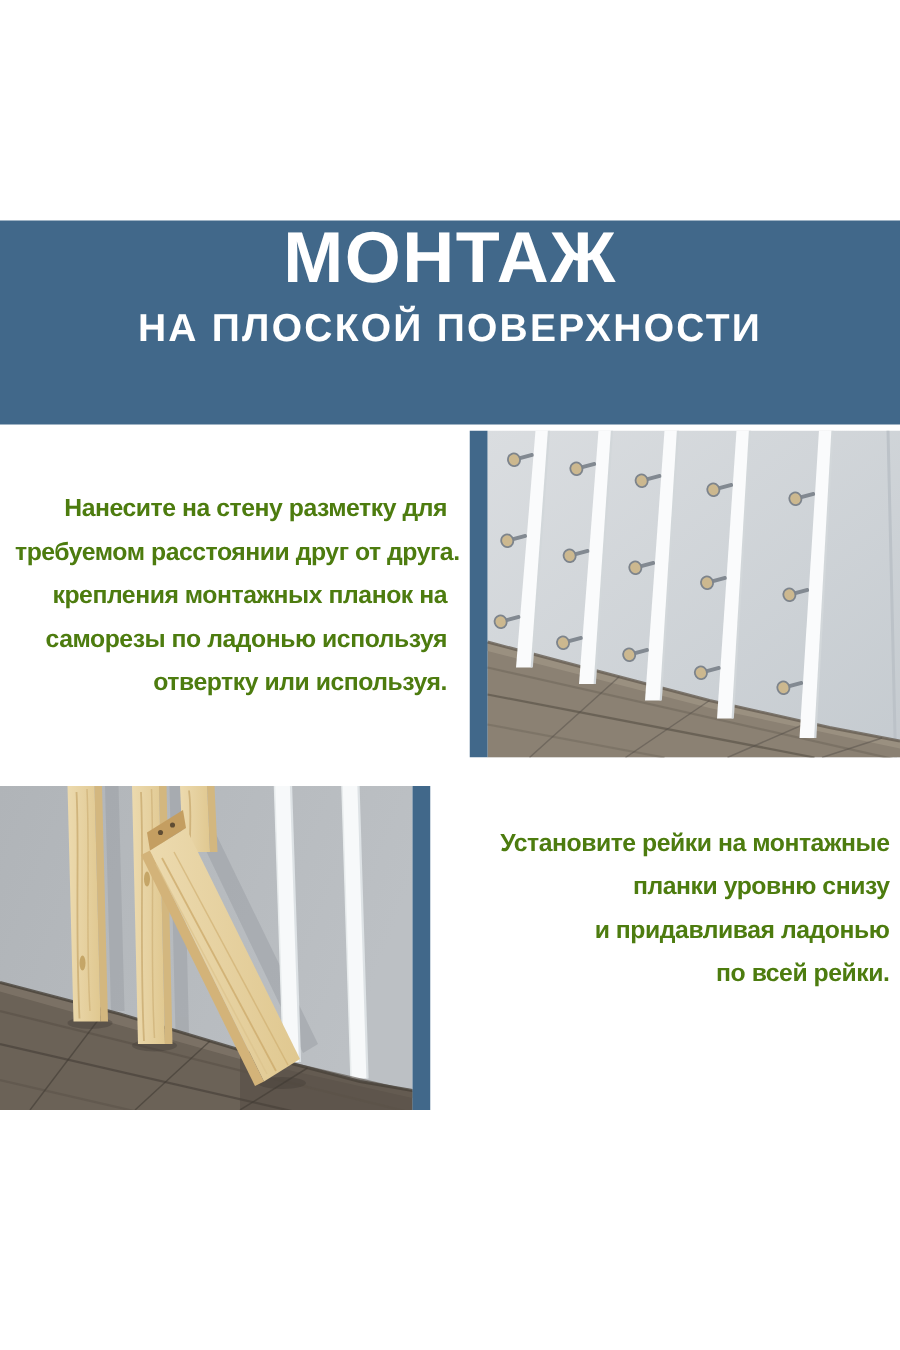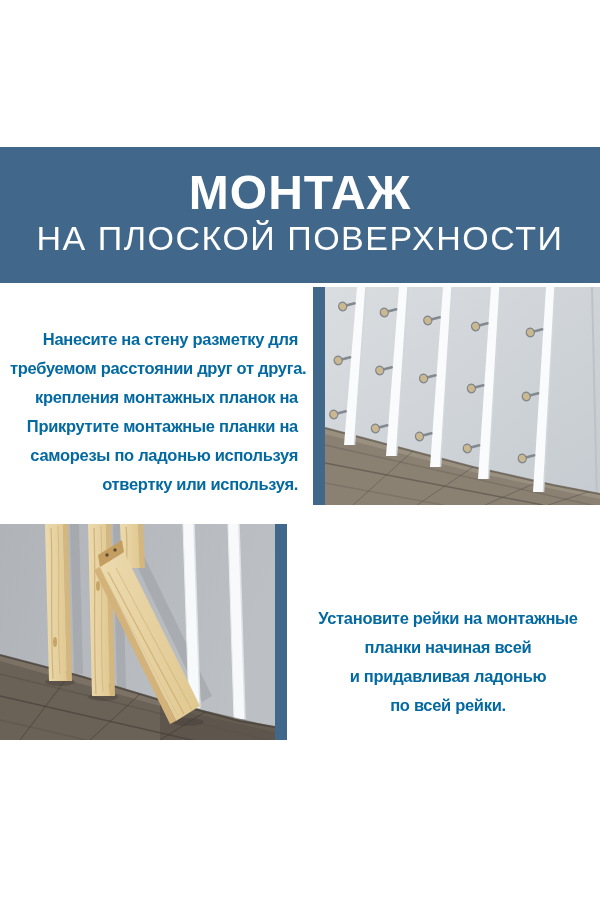--- a/index.html
+++ b/index.html
@@ -5,50 +5,49 @@
   html,body{margin:0;padding:0;background:#ffffff;}
   .page{
     position:relative;width:600px;height:900px;overflow:hidden;background:#ffffff;
     font-family:"Liberation Sans","DejaVu Sans",sans-serif;color:#1b1b1b;
   }
   .header-band{
     position:absolute;left:0;top:147px;width:600px;height:136px;
     background:#41688a;text-align:center;
   }
   .title{
-    margin-top:20px;font-size:48px;line-height:52px;font-weight:bold;
+    font-size:48px;line-height:52px;font-weight:bold;
     color:#ffffff;letter-spacing:1px;
   }
   .subtitle{
-    margin-top:4px;font-size:34px;line-height:30px;font-weight:normal;
+    margin-top:4px;font-size:26px;line-height:30px;font-weight:bold;
     color:#ffffff;letter-spacing:1.5px;
   }
-  .step-text{font-size:16.5px;line-height:29px;font-weight:600;letter-spacing:-0.3px;color:#0369a1;}
+  .step-text{font-size:16.5px;line-height:29px;font-weight:600;letter-spacing:-0.3px;color:#4d7c0f;}
   .step-text div{white-space:nowrap;}
   .step1-text{position:absolute;left:10px;top:325px;width:288px;text-align:right;}
-  .step2-text{position:absolute;left:303px;top:604px;width:290px;text-align:center;}
+  .step2-text{position:absolute;left:303px;top:548px;width:290px;text-align:right;}
   .photo{position:absolute;line-height:0;}
   .photo1{left:313px;top:287px;width:287px;height:218px;}
   .photo2{left:0;top:524px;width:287px;height:216px;}
 </style>
 </head>
 <body>
 
 <div class="page">
 
   <div class="header-band">
     <div class="title">МОНТАЖ</div>
     <div class="subtitle">НА ПЛОСКОЙ ПОВЕРХНОСТИ</div>
   </div>
 
   <div class="step-text step1-text">
     <div>Нанесите на стену разметку для</div>
     <div>требуемом расстоянии друг от друга.</div>
     <div>крепления монтажных планок на</div>
-    <div>Прикрутите монтажные планки на</div>
     <div>саморезы по ладонью используя</div>
     <div>отвертку или используя.</div>
   </div>
 
   <div class="photo photo1">
     <svg width="287" height="218" viewBox="0 0 287 218" xmlns="http://www.w3.org/2000/svg">
       <defs>
         <linearGradient id="wg1" x1="0" y1="0" x2="1" y2="1">
           <stop offset="0" stop-color="#dadde0"></stop>
           <stop offset="1" stop-color="#c5cbd0"></stop>
@@ -232,18 +231,18 @@
           <path d="M116,44 L192,186" stroke="#cdab6d" stroke-width="1" fill="none" opacity="0.6"></path>
           <path d="M104,52 L178,192" stroke="#dcc28b" stroke-width="1" fill="none" opacity="0.7"></path>
         </g>
       </g>
       <rect x="275" y="0" width="12" height="216" fill="#41688a"></rect>
     </svg>
   </div>
 
   <div class="step-text step2-text">
     <div>Установите рейки на монтажные</div>
-    <div>планки начиная всей</div>
+    <div>планки уровню снизу</div>
     <div>и придавливая ладонью</div>
     <div>по всей рейки.</div>
   </div>
 
 </div>
 
 </body></html>

